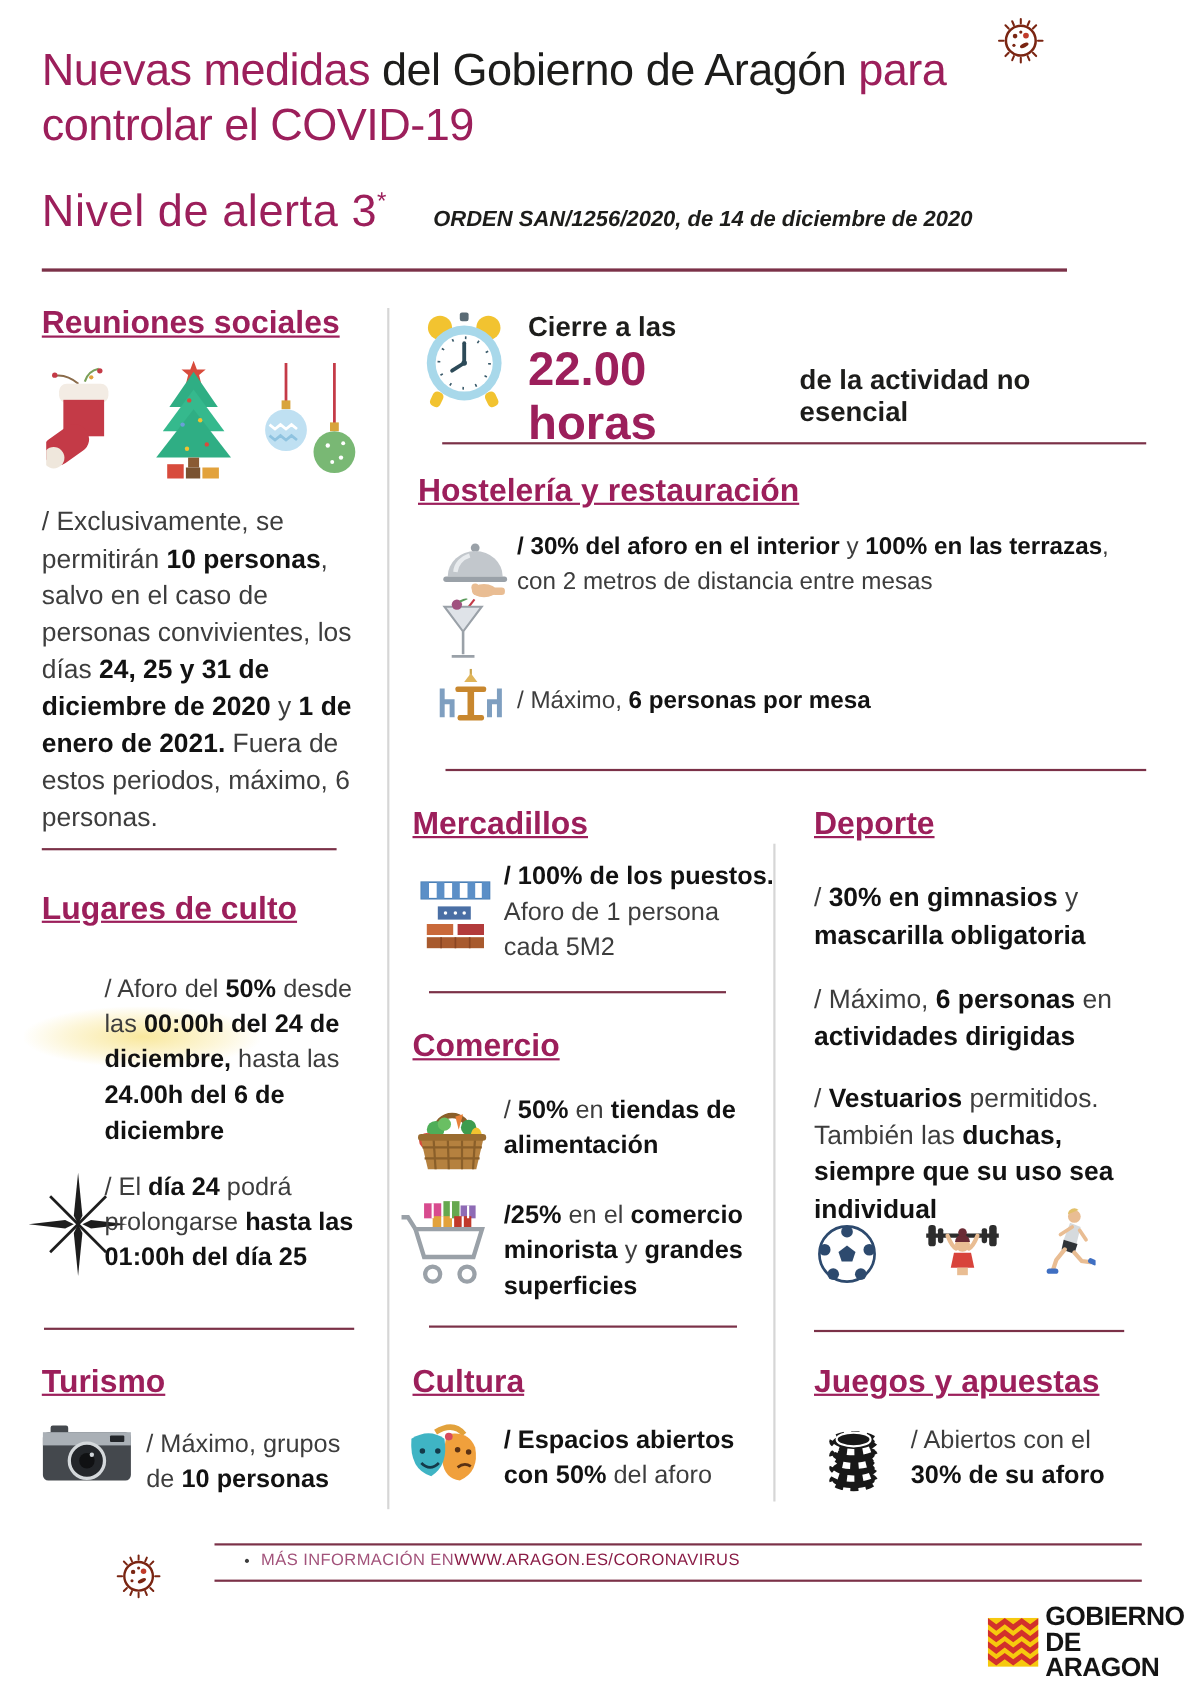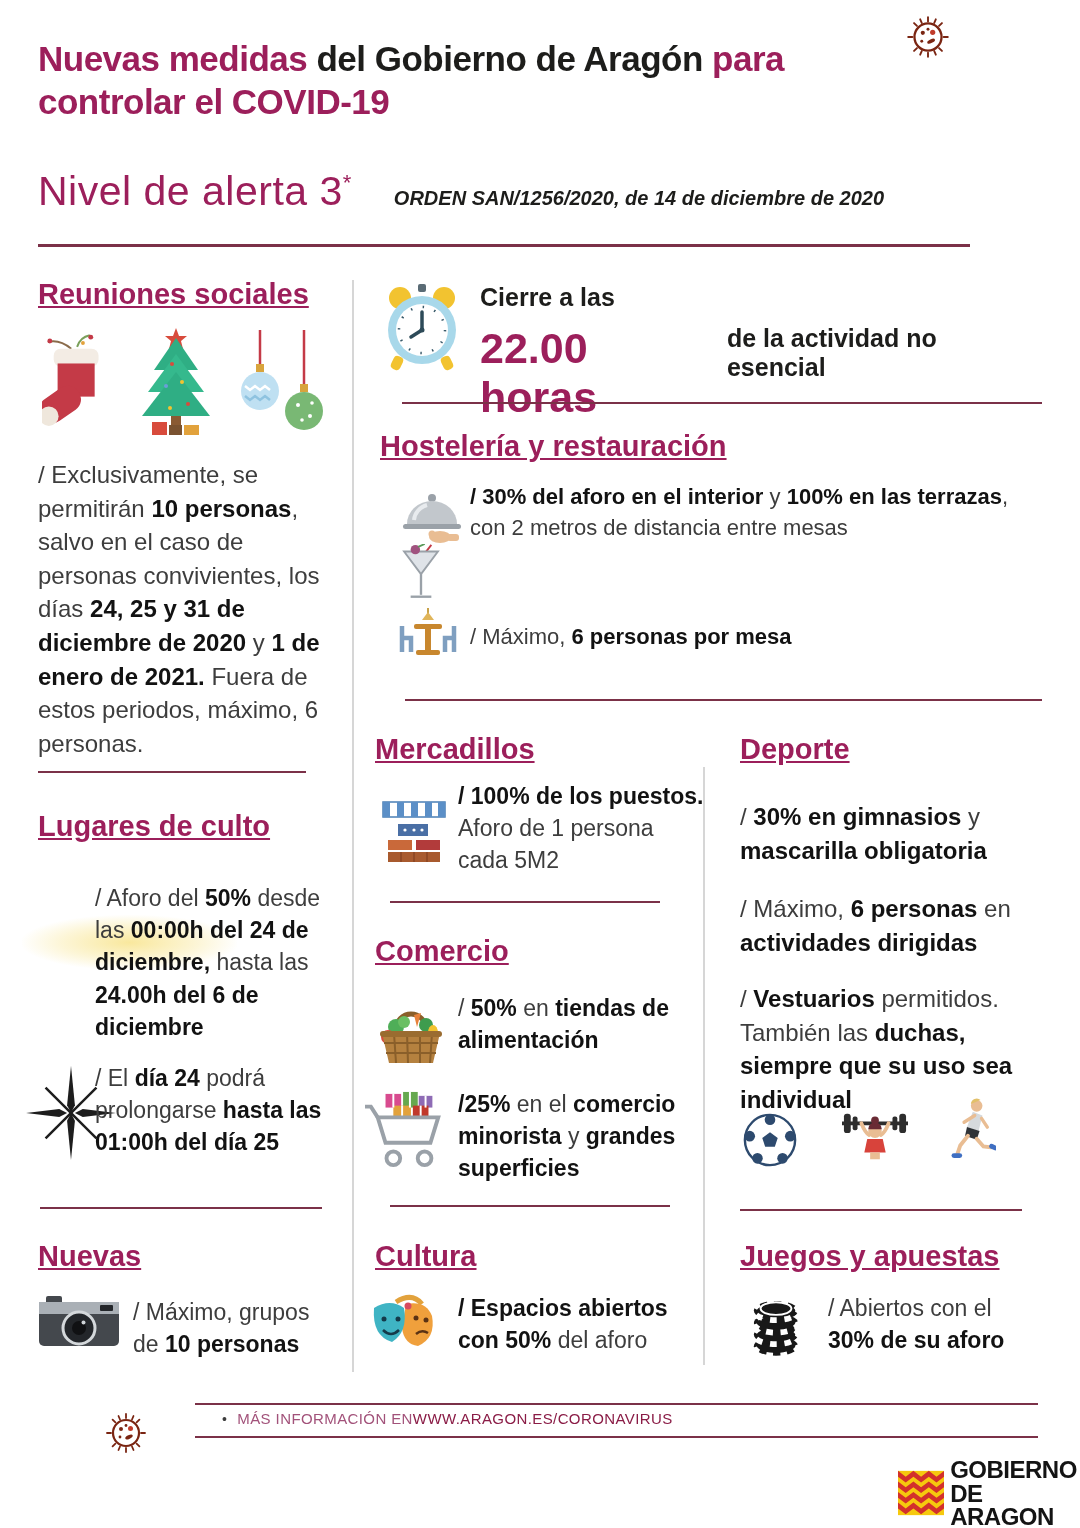--- a/index.html
+++ b/index.html
@@ -1,21 +1,21 @@
 <!DOCTYPE html>
 <html><head>
 <meta charset="utf-8">
 <style>
   html,body{margin:0;padding:0;background:#ffffff;}
   .canvas{position:relative;width:1080px;height:1528px;background:#ffffff;overflow:hidden;
           font-family:"Liberation Sans", sans-serif;color:#1d1d1b;}
   .abs{position:absolute;}
 
   
-  .title{font-size:35px;font-weight:700;line-height:1.22;letter-spacing:-0.5px;width:850px;}
+  .title{font-size:41px;font-weight:400;line-height:1.22;letter-spacing:-0.5px;width:850px;}
   .t-accent{color:#9c1f5b;}
   .t-dark{color:#1d1d1b;}
   .alert-row{display:flex;align-items:baseline;}
   .alert-level{font-size:41px;font-weight:400;color:#9c1f5b;letter-spacing:0.5px;}
   .alert-level sup{font-size:22px;}
   .order-ref{font-size:20px;font-style:italic;font-weight:700;color:#1d1d1b;margin-left:42px;}
 
   .hrule{background:#7b3148;height:3px;}
   .hrule-thin{background:#7b3148;height:2px;}
   .vrule{background:#d6d6d6;width:2px;}
@@ -203,21 +203,21 @@
     </g>
     <g stroke="#1d1d1d" stroke-width="2.5">
       <line x1="20" y1="22" x2="72" y2="74"></line>
       <line x1="72" y1="22" x2="20" y2="74"></line>
     </g>
   </svg>
   <div class="abs rich" style="left:95px;top:1062px;width:248px"><span>/ El </span><span class="b">día 24</span><span> podrá prolongarse </span><span class="b">hasta las 01:00h del día 25</span></div>
 
   <div class="abs hrule-thin" style="left:40px;top:1207px;width:282px"></div>
 
-  <div class="abs sec-title" style="left:38px;top:1240px">Nuevas</div>
+  <div class="abs sec-title" style="left:38px;top:1240px">Turismo</div>
   <svg class="abs" style="left:38px;top:1292px" width="82" height="60" viewBox="0 0 82 60">
     <rect x="8" y="4" width="16" height="9" rx="2" fill="#44484d"></rect>
     <rect x="1" y="10" width="80" height="44" rx="5" fill="#44484d"></rect>
     <rect x="1" y="10" width="80" height="12" fill="#aab0b6"></rect>
     <rect x="62" y="13" width="13" height="6" rx="1" fill="#23262a"></rect>
     <circle cx="41" cy="36" r="16" fill="#23262a" stroke="#d4d8db" stroke-width="3"></circle>
     <circle cx="41" cy="36" r="7" fill="#101113"></circle>
     <circle cx="45.5" cy="30.5" r="2" fill="#cfd4d8"></circle>
   </svg>
   <div class="abs rich" style="left:133px;top:1296px;width:205px"><span>/ Máximo, grupos de </span><span class="b">10 personas</span></div>
@@ -233,21 +233,21 @@
     <rect x="62" y="74" width="10" height="14" rx="4" transform="rotate(-25 67 81)" fill="#f2c330"></rect>
     <circle cx="42" cy="48" r="34" fill="#a8d8ea"></circle>
     <circle cx="42" cy="48" r="26" fill="#ffffff"></circle>
     <circle cx="42" cy="48" r="23" fill="none" stroke="#3a5a6a" stroke-width="2.5" stroke-dasharray="1.5 10.54"></circle>
     <line x1="42" y1="48" x2="42" y2="30" stroke="#2d4a58" stroke-width="3.5" stroke-linecap="round"></line>
     <line x1="42" y1="48" x2="31" y2="55" stroke="#2d4a58" stroke-width="3.5" stroke-linecap="round"></line>
     <circle cx="42" cy="48" r="2.5" fill="#2d4a58"></circle>
   </svg>
   <div class="abs" style="left:480px;top:283px;width:560px">
     <div class="cierre-l1">Cierre a las</div>
-    <div style="display:flex;align-items:flex-start;margin-top:12px">
+    <div style="display:flex;align-items:center;margin-top:0">
       <span class="cierre-time">22.00 horas</span>
       <span class="cierre-l2">de la actividad no esencial</span>
     </div>
   </div>
   <div class="abs hrule-thin" style="left:402px;top:402px;width:640px"></div>
 
   <div class="abs sec-title" style="left:380px;top:430px">Hostelería y restauración</div>
 
   <svg class="abs" style="left:400px;top:488px" width="64" height="60" viewBox="0 0 64 60">
     <circle cx="32" cy="10" r="4" fill="#9aa1a8"></circle>

